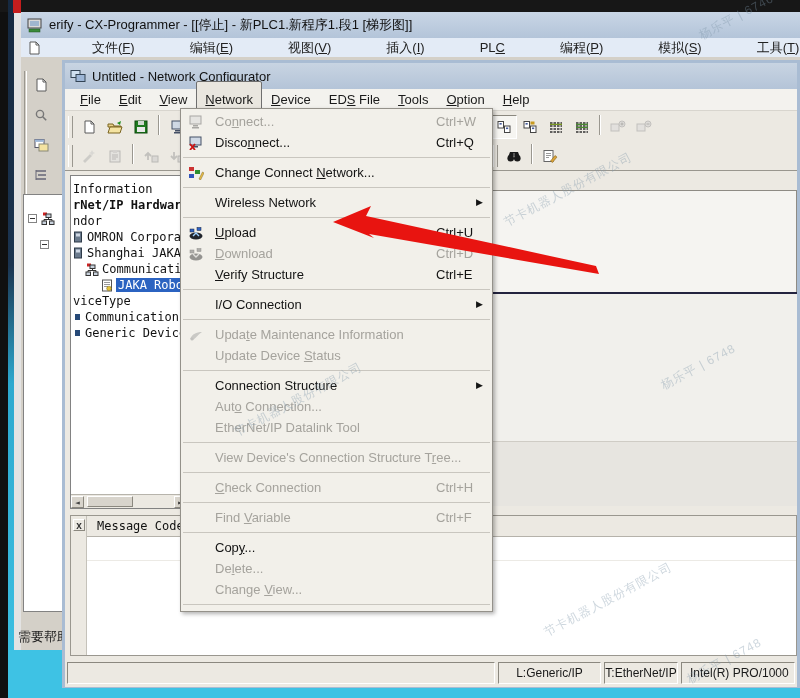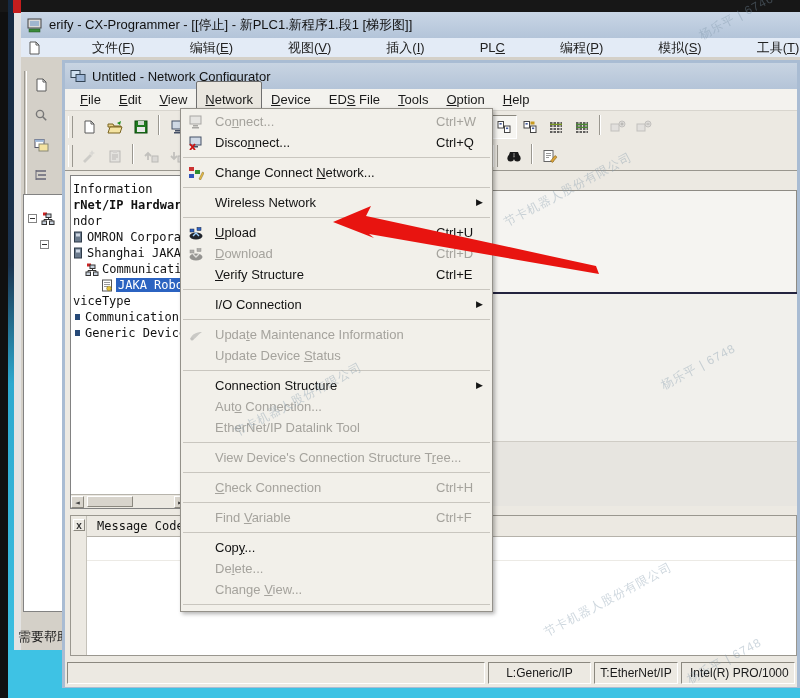--- a/index.html
+++ b/index.html
@@ -93,21 +93,21 @@
                border:1px solid; border-color:#fff #8b887f #8b887f #fff; }
   .msg-list { flex:1; position:relative; background:#fff; font-family:"DejaVu Sans Mono", monospace; }
   .msg-header { height:21px; background:#ece9e2; border-bottom:1px solid #b5b2aa; display:flex;
                 align-items:center; padding-left:10px; font-size:12px; color:#111; }
   .msg-line { position:absolute; left:0; right:0; top:44px; height:1px; background:#eceae5; }
 
   .nc-statusbar { position:absolute; left:2px; bottom:3px; width:728px; height:25px; background:#ece9e2;
                   display:flex; gap:3px; align-items:stretch; padding-top:3px; font-size:12px; color:#1a1a1a; }
   .sseg { border:1px solid; border-color:#8b887f #fff #fff #8b887f; display:flex; align-items:center;
           justify-content:center; white-space:nowrap; overflow:hidden; }
-  .sseg.s0 { flex:1; } .sseg.s1 { width:103px; } .sseg.s2 { width:84px; } .sseg.s3 { width:114px; justify-content:flex-start; padding-left:8px; }
+  .sseg.s0 { flex:1; } .sseg.s1 { width:103px; } .sseg.s2 { width:74px; } .sseg.s3 { width:114px; justify-content:flex-start; padding-left:8px; }
 
   
   .nc-dropdown { left:180px; top:108px; width:313px; background:#f2f0ea;
                  border:1px solid #94918a; box-shadow:2px 2px 4px rgba(0,0,0,.3); z-index:40; padding:2px 0; }
   .mi { height:21px; display:flex; align-items:center; position:relative; padding-left:34px;
         padding-right:10px; font-size:13px; color:#141414; white-space:nowrap; }
   .mi.disabled { color:#a5a39d; }
   .mi.disabled .ico svg { filter:grayscale(1); opacity:.45; }
   .mi .ico { position:absolute; left:7px; top:2px; width:20px; height:17px; display:flex; align-items:center; }
   .mi .shortcut { margin-left:auto; width:50px; text-align:left; padding-left:4px; }

